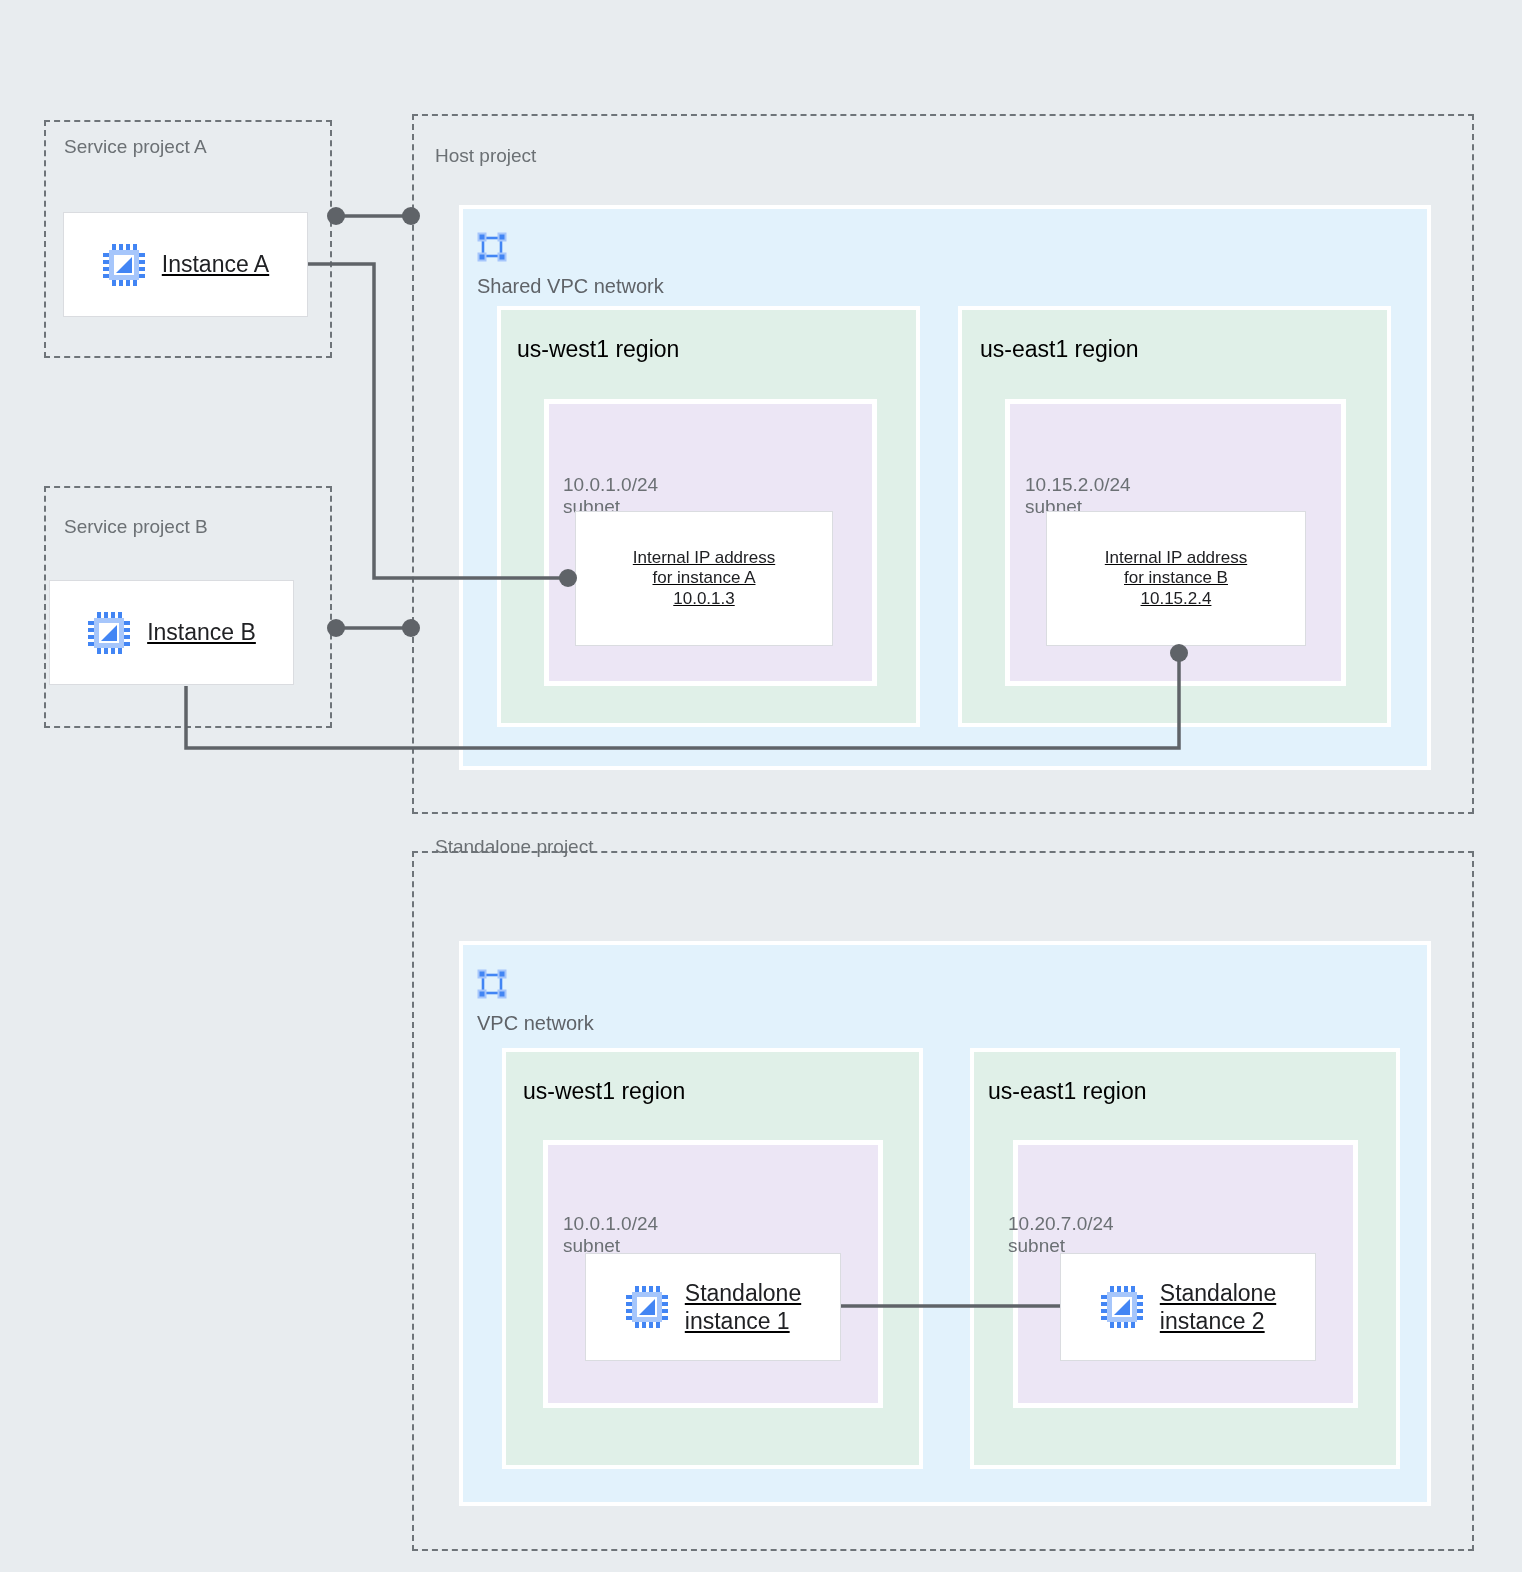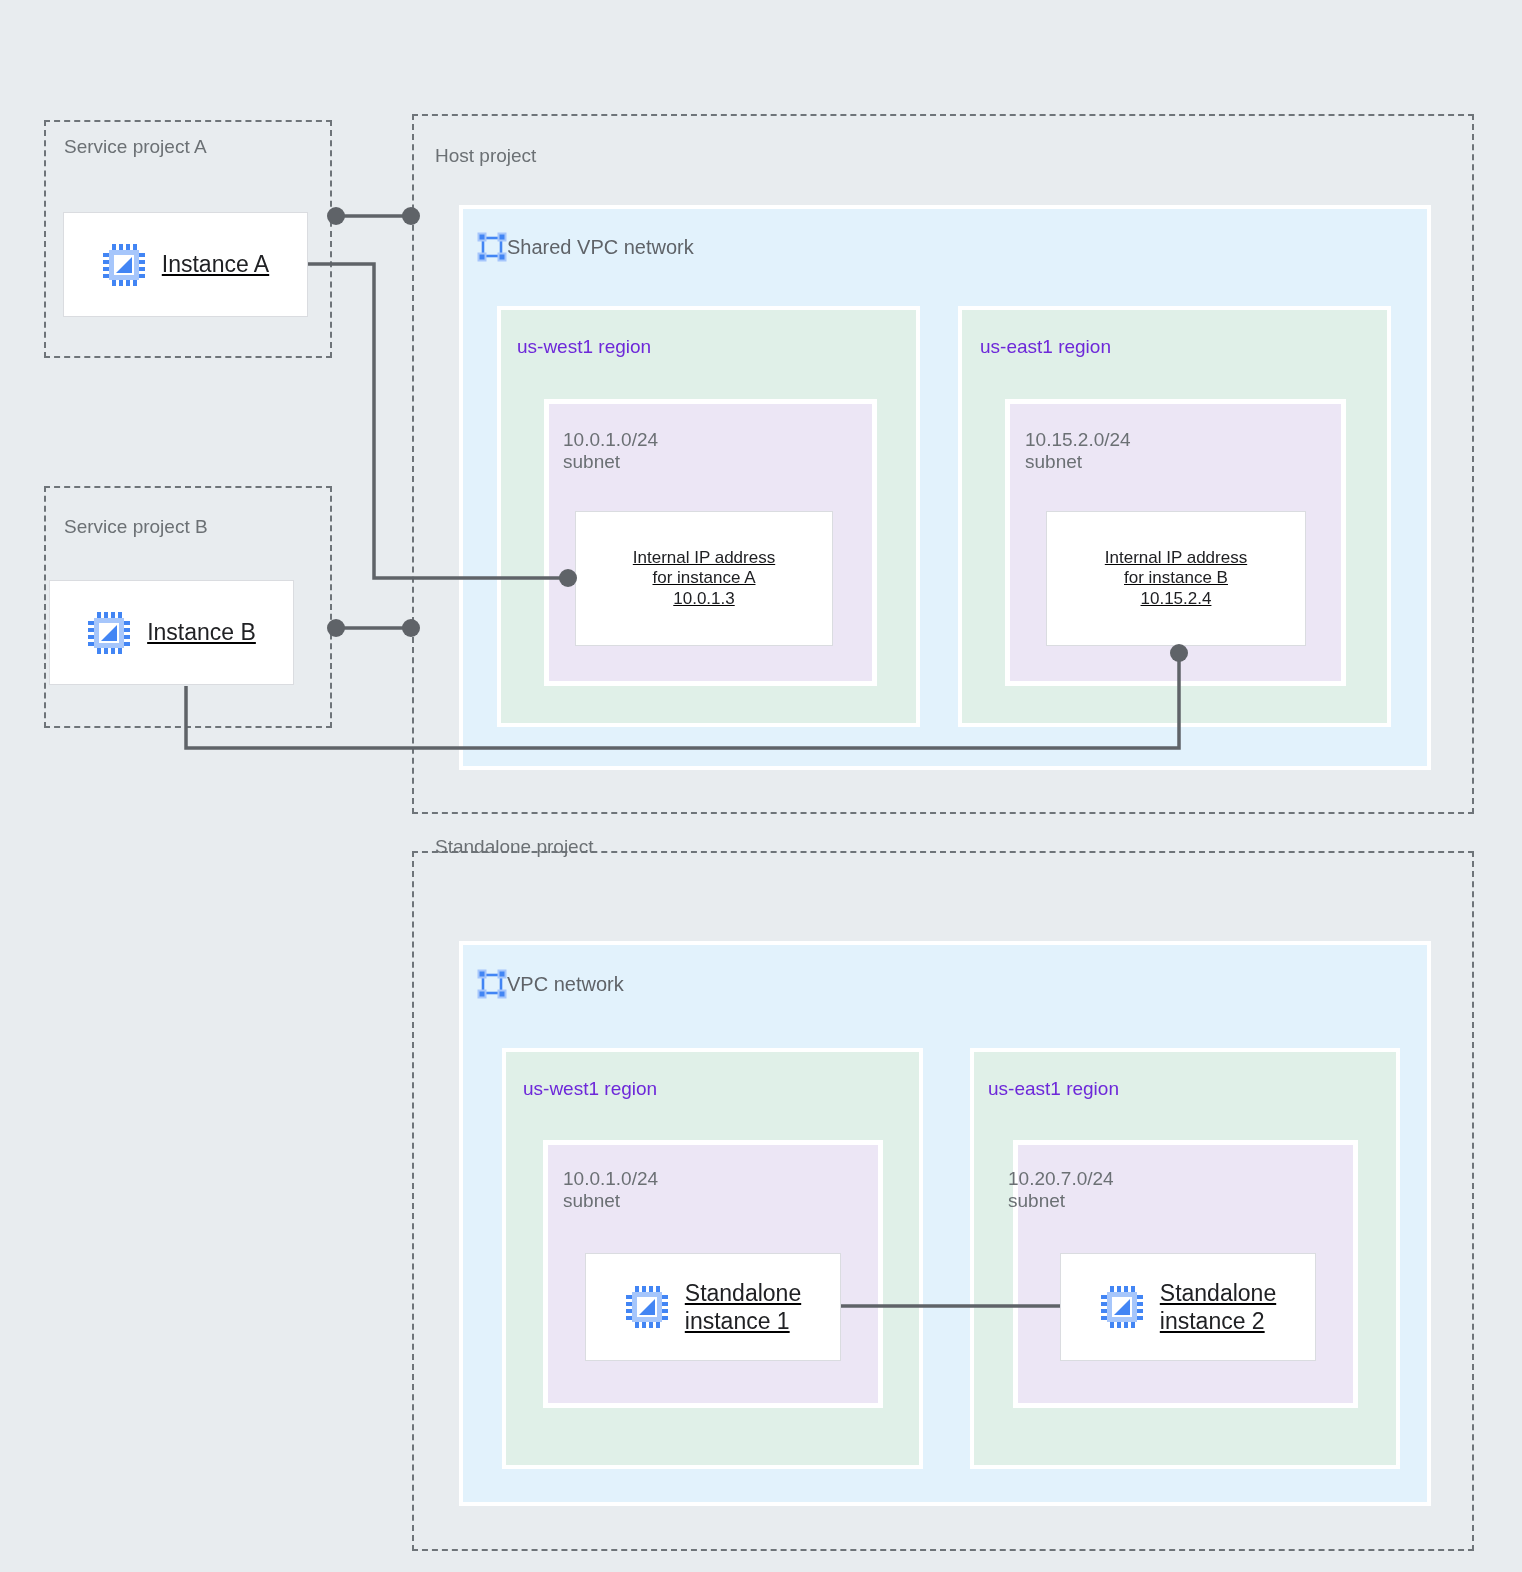--- a/index.html
+++ b/index.html
@@ -43,51 +43,53 @@
   }
 
   
   .vpc {
     position: absolute;
     background: #e2f2fc;
     border: 4px solid #ffffff;
   }
   .vpc-head {
     position: absolute;
-    display: flex; align-items: center; 
+    display: flex; gap: 13px;
     white-space: nowrap;
+    flex-direction: column;
   }
   .vpc-title { font-size: 20px; color: #5f6368; }
   .vpc-icon { width: 30px; height: 30px; display: block; }
 
   
   .region {
     position: absolute;
     background: #e0f0e8;
     border: 4px solid #ffffff;
   }
   .region-label {
     position: absolute;
-    font-size: 19px;
-    color: #6d28d9;
+    font-size: 23px;
+    color: #000000;
     white-space: nowrap;
   }
 
   
   .subnet {
     position: absolute;
     background: #ece6f5;
     border: 5px solid #ffffff;
   }
   .subnet-label {
     position: absolute;
     font-size: 19px;
     color: #6b7074;
     line-height: 1.18;
     white-space: pre-line;
+    margin-top: 45px;
   }
 
   
   .card {
     position: absolute;
     background: #ffffff;
     border: 1px solid #dadce0;
     display: flex;
     align-items: center;
     justify-content: center;

